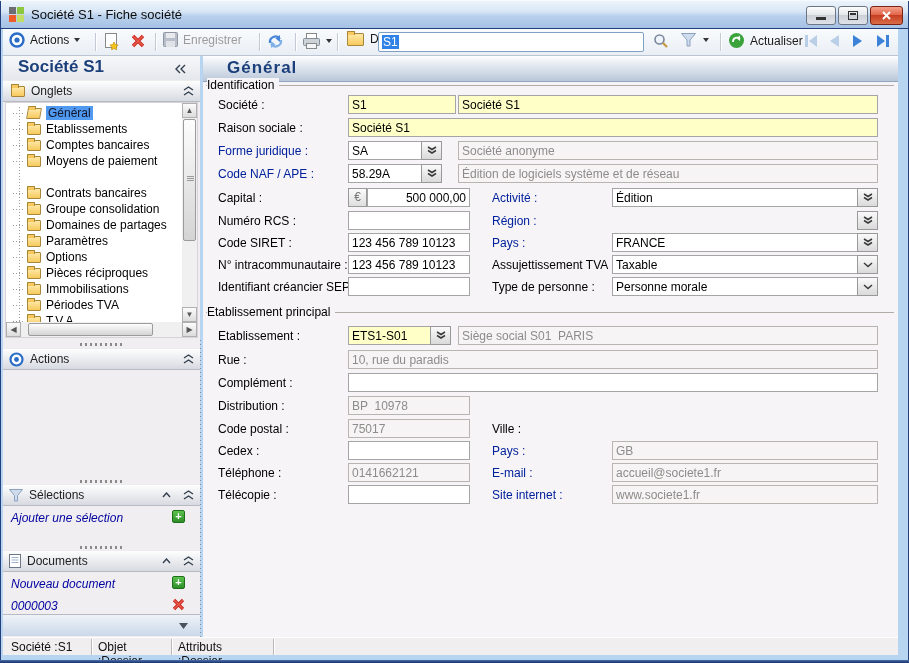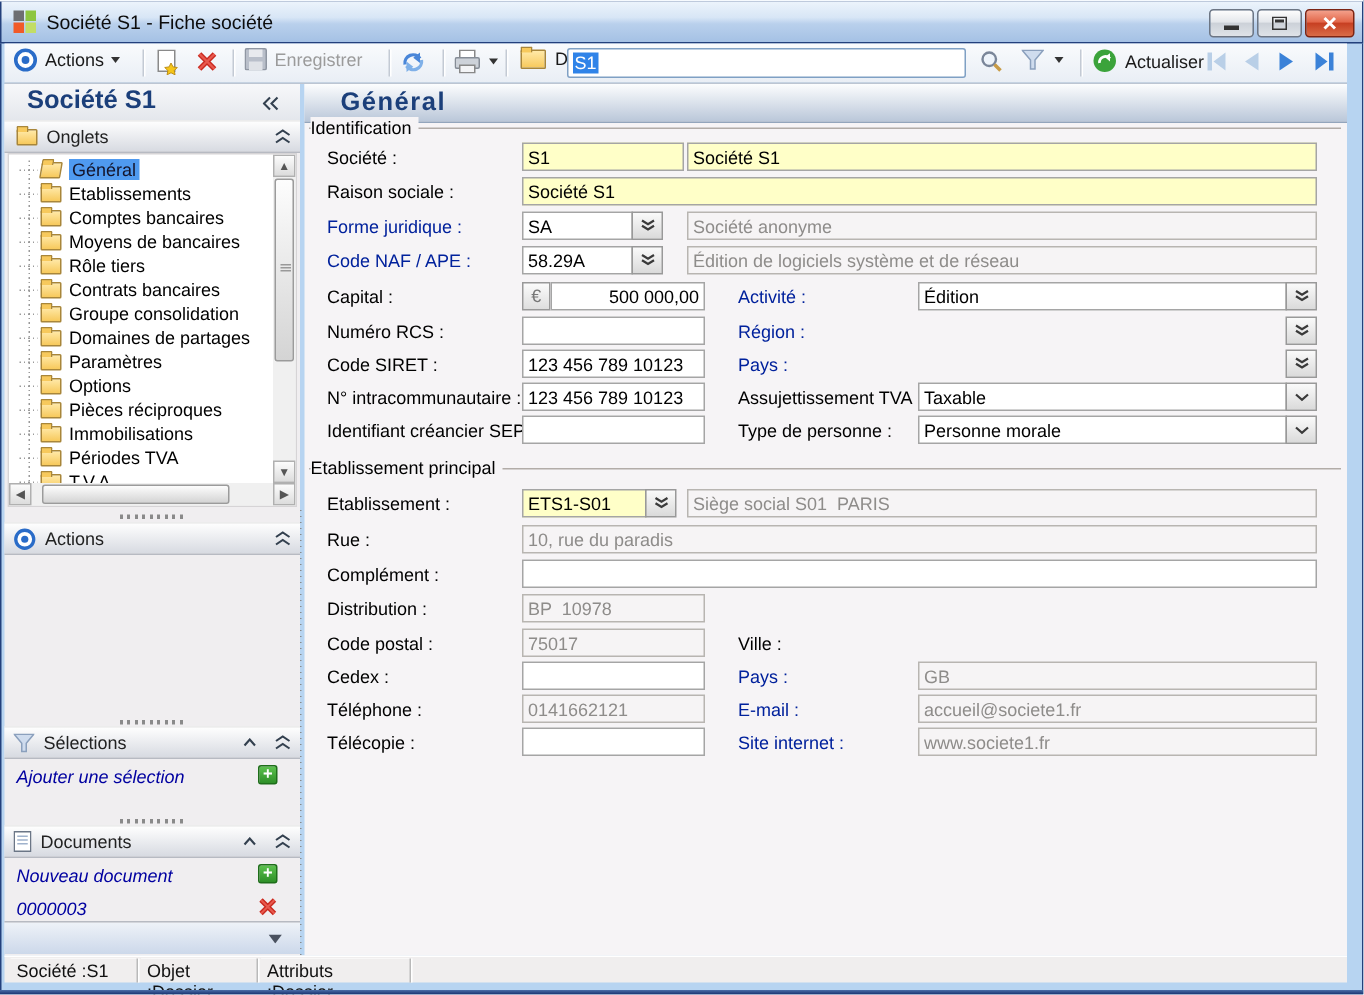--- a/index.html
+++ b/index.html
@@ -244,26 +244,21 @@
           <span class="tlabel">Etablissements</span>
         </div>
       <div class="titem" style="top:34px;">
           <span class="hdot"></span>
           <span class="folder"></span>
           <span class="tlabel">Comptes bancaires</span>
         </div>
       <div class="titem" style="top:50px;">
           <span class="hdot"></span>
           <span class="folder"></span>
-          <span class="tlabel">Moyens de bancaires</span>
-        </div>
-      <div class="titem" style="top:66px;">
-          <span class="hdot"></span>
-          <span class="folder"></span>
-          <span class="tlabel">Rôle tiers</span>
+          <span class="tlabel">Moyens de paiement</span>
         </div>
       <div class="titem" style="top:82px;">
           <span class="hdot"></span>
           <span class="folder"></span>
           <span class="tlabel">Contrats bancaires</span>
         </div>
       <div class="titem" style="top:98px;">
           <span class="hdot"></span>
           <span class="folder"></span>
           <span class="tlabel">Groupe consolidation</span>
@@ -431,20 +426,21 @@
     <span class="lab blu" style="left:289px;top:158px;">Région :</span>
     <div class="ddbtn" style="left:654px;top:155px;">
         <svg width="10" height="9">
           <path d="M1 1 L5 3.5 L9 1 M1 4.5 L5 7 L9 4.5" stroke="#3a3a3a" stroke-width="1.5" fill="none"></path>
         </svg>
       </div>
 
     <span class="lab" style="left:15px;top:180px;">Code SIRET :</span>
     <input class="fld" style="left: 145px; top: 177px; width: 122px;" readonly="" value="123 456 789 10123">
     <span class="lab blu" style="left:289px;top:180px;">Pays :</span>
+    <input class="fld" style="left: 409px; top: 177px; width: 246px;" readonly="" value="FRANCE">
     <div class="ddbtn" style="left:654px;top:177px;">
         <svg width="10" height="9">
           <path d="M1 1 L5 3.5 L9 1 M1 4.5 L5 7 L9 4.5" stroke="#3a3a3a" stroke-width="1.5" fill="none"></path>
         </svg>
       </div>
 
     <span class="lab" style="left:15px;top:202px;">N° intracommunautaire :</span>
     <input class="fld" style="left: 145px; top: 199px; width: 122px;" readonly="" value="123 456 789 10123">
     <span class="lab" style="left:289px;top:202px;">Assujettissement TVA :</span>
     <input class="fld" style="left: 409px; top: 199px; width: 246px;" readonly="" value="Taxable">

